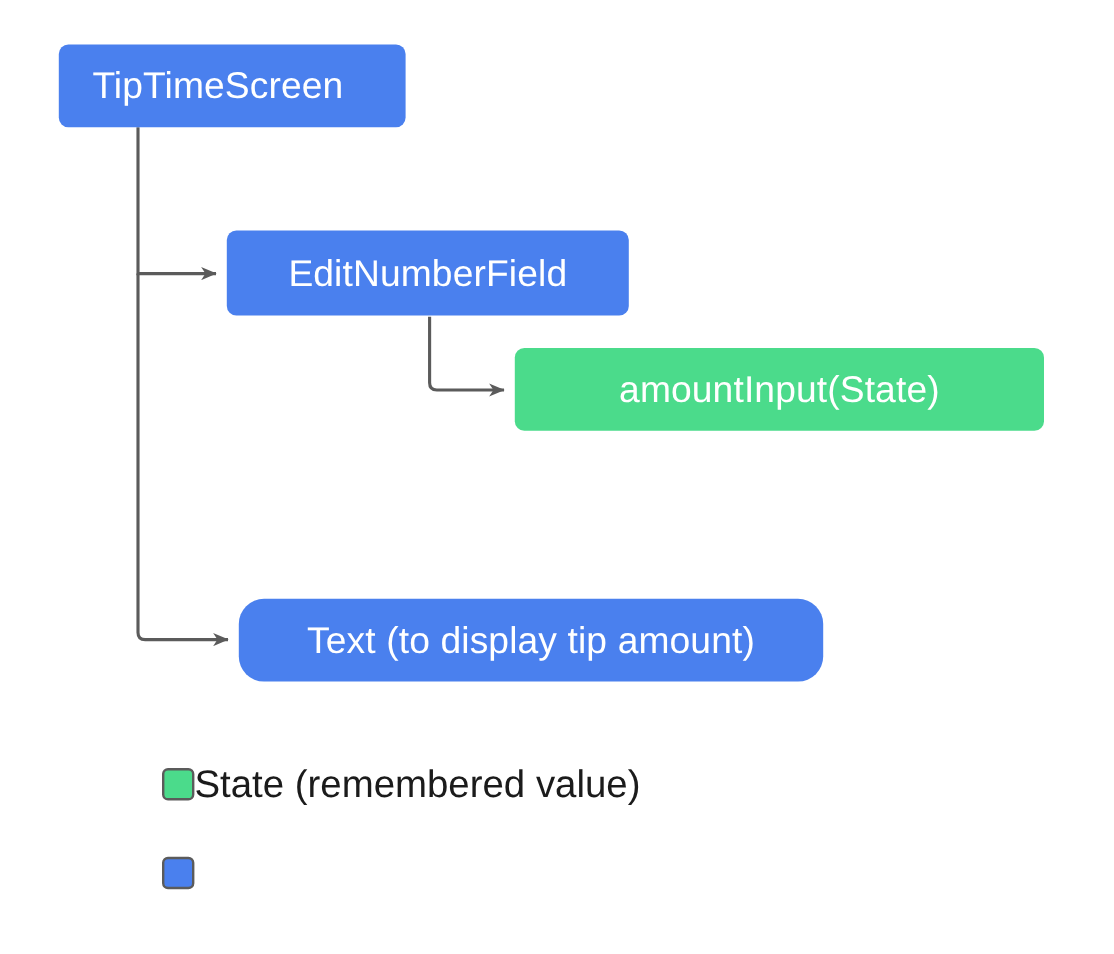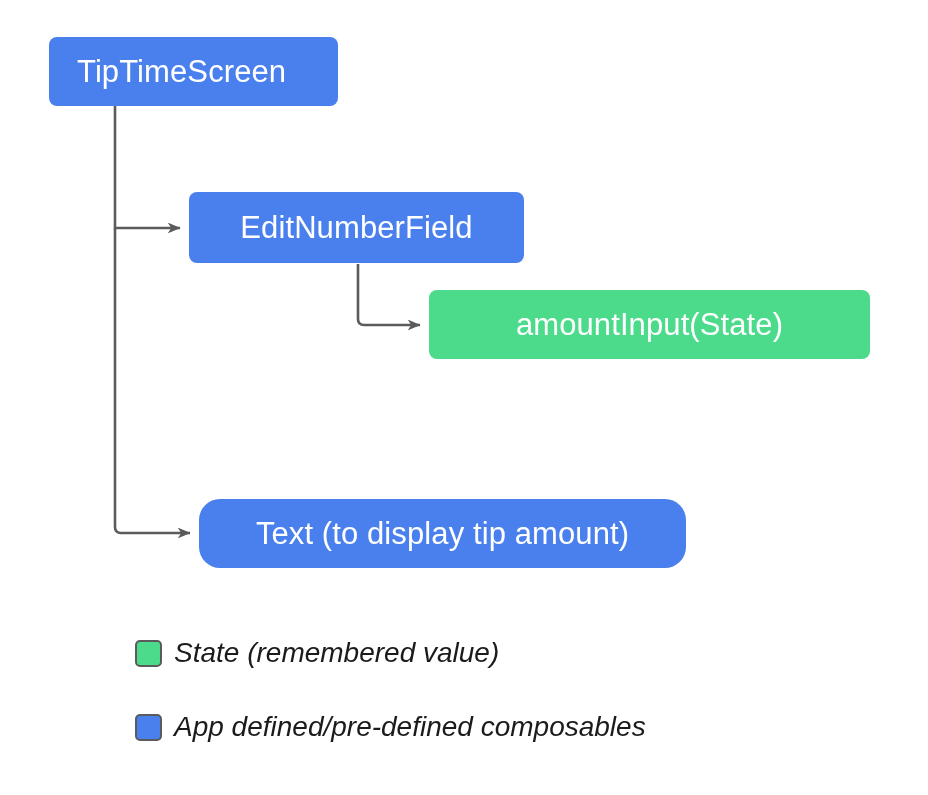--- a/index.html
+++ b/index.html
@@ -72,26 +72,25 @@
   .legend-row + .legend-row { margin-top: 32px; }
   .legend-swatch {
     width: 27px;
     height: 27px;
     border-radius: 5px;
     border: 2px solid #5b5b5b;
     box-sizing: border-box;
     flex: 0 0 auto;
   }
   .legend-label {
-    margin-left: 12px;
-    font-size: 28px;
+    margin-left: 0;
+    font-size: 32px;
     color: #1b1b1b;
     line-height: 1;
     white-space: nowrap;
-    font-style: italic;
   }
 </style>
 </head>
 <body>
 
 <div id="canvas">
 
   <svg id="connectors" viewBox="0 0 928 795" width="928" height="795" aria-hidden="true">
     <defs>
       <marker id="arrowhead" markerWidth="13" markerHeight="11" refX="12.4" refY="5.5" orient="auto" markerUnits="userSpaceOnUse">
@@ -122,17 +121,16 @@
     <span>Text (to display tip amount)</span>
   </div>
 
   <div id="legend">
     <div class="legend-row">
       <span class="legend-swatch" style="background:#4bdb8b"></span>
       <span class="legend-label">State (remembered value)</span>
     </div>
     <div class="legend-row">
       <span class="legend-swatch" style="background:#4a80ee"></span>
-      <span class="legend-label">App defined/pre-defined composables</span>
     </div>
   </div>
 
 </div>
 
 </body></html>

